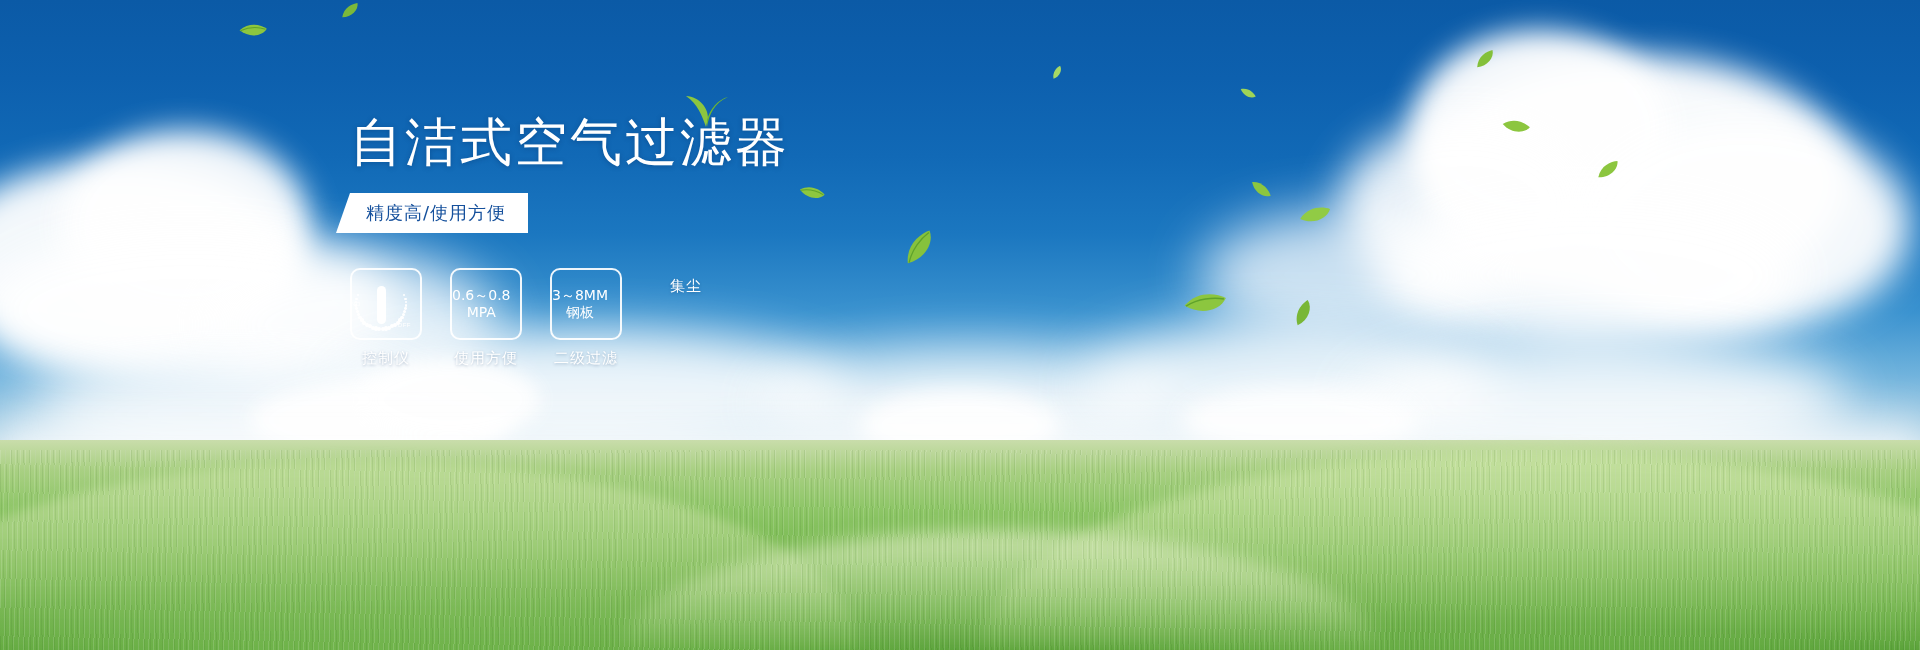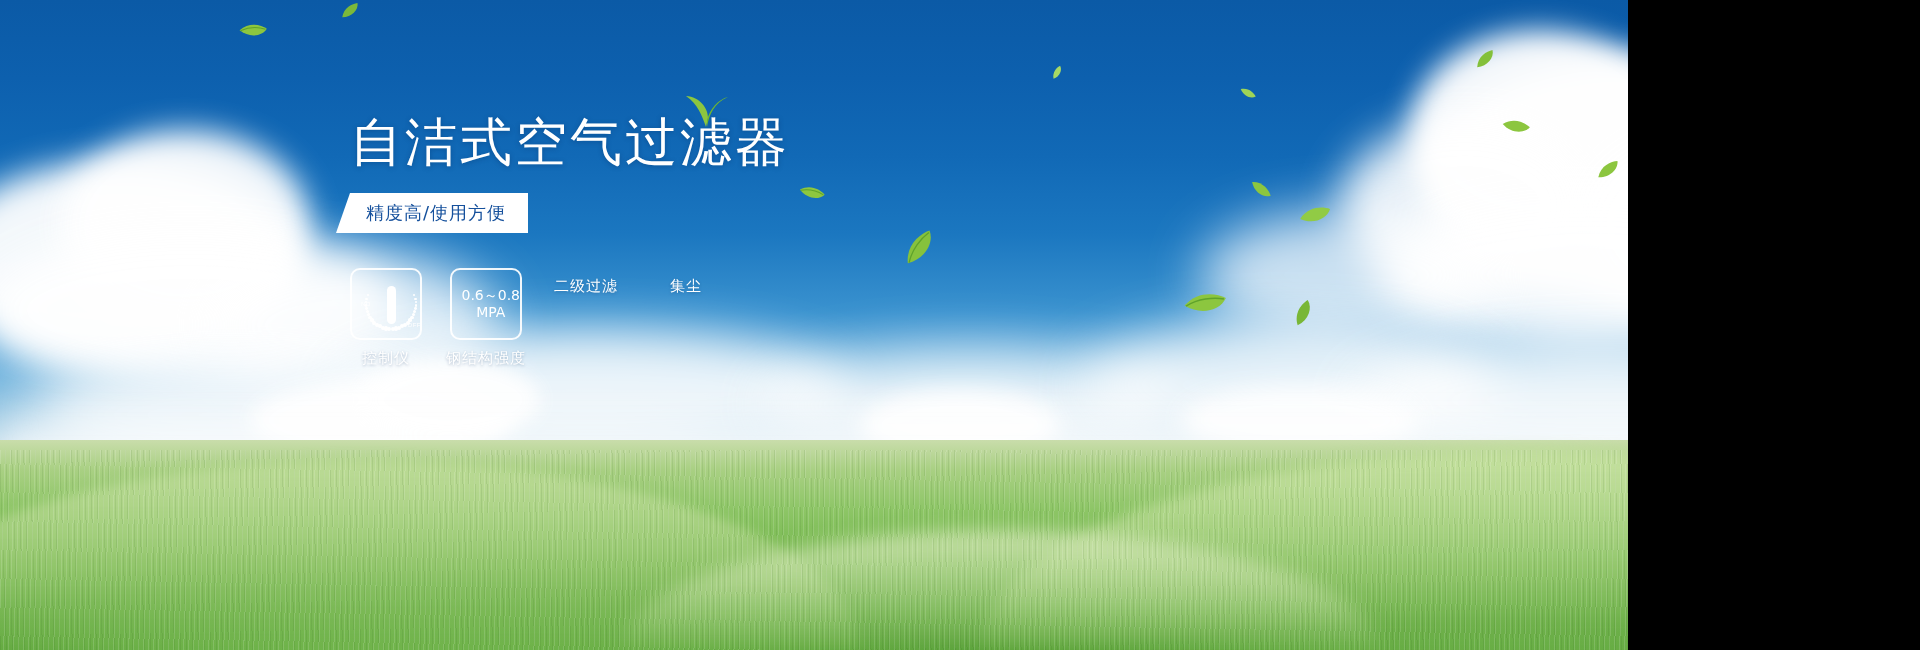--- a/index.html
+++ b/index.html
@@ -1,19 +1,19 @@
 <!DOCTYPE html>
 <html><head>
 <meta charset="utf-8">
 <style>
   html,body{margin:0;padding:0;background:#000;}
   body{font-family:"Liberation Sans","DejaVu Sans",sans-serif;}
 
   #banner{
-    position:relative;width:1628px;height:650px;overflow:hidden;
+    position:relative;width:1920px;height:650px;overflow:hidden;
     background:linear-gradient(to bottom,
       #0b5aa6 0%, #0d60ae 12%, #1169b6 24%, #1b77c0 36%,
       #3a92cf 48%, #72b4dd 58%, #a8cfe6 65%, #cfe3ee 70%, #e7eee9 74%,
       #cfe0b6 78%, #a8cf84 83%, #87c065 88%, #6fb44f 93%, #5da641 100%);
     text-decoration:underline;
   }
 
   
   .cloudlayer{position:absolute;left:0;top:0;width:1920px;height:650px;pointer-events:none;}
 
@@ -108,21 +108,21 @@
     background:#ffffff;color:#15509c;padding:0 22px 0 22px;margin-left:-14px;
     clip-path:polygon(14px 0,100% 0,100% 100%,0 100%);
     padding-left:30px;
   }
 
   
   #features{position:absolute;left:350px;top:268px;display:flex;gap:28px;}
   .feature{width:72px;display:flex;flex-direction:column;align-items:center;}
   .fbox{
     width:72px;height:72px;border:2px solid rgba(255,255,255,.92);border-radius:10px;
-    display:flex;align-items:center;justify-content:flex-end;position:relative;
+    display:flex;align-items:center;justify-content:flex-start;position:relative;
     box-sizing:border-box;
   }
   .fbox-text{
     color:#fff;font-size:14px;line-height:17px;text-align:center;letter-spacing:0;
     font-family:"DejaVu Sans","Liberation Sans",sans-serif;
   }
   .flabel{
     margin-top:9px;color:#ffffff;font-size:15px;letter-spacing:1px;white-space:nowrap;
     font-family:"DejaVu Sans","Liberation Sans",sans-serif;
     text-shadow:0 1px 3px rgba(0,40,90,.3);
@@ -303,25 +303,31 @@
       <div class="flabel">控制仪</div>
     </div>
 
     <div class="feature">
       <div class="fbox">
         <div class="fbox-text">
           <div>0.6～0.8</div>
           <div>MPA</div>
         </div>
       </div>
-      <div class="flabel">钢结构强度</div>
+      <div class="flabel">使用方便</div>
     </div>
 
 
     <div class="feature">
+      <div class="fbox">
+        <div class="fbox-text">
+          <div>3～8MM</div>
+          <div>钢板</div>
+        </div>
+      </div>
       <div class="flabel">二级过滤</div>
     </div>
 
     <div class="feature">
       <div class="flabel">集尘</div>
     </div>
 
   </div>
 </div>
 

